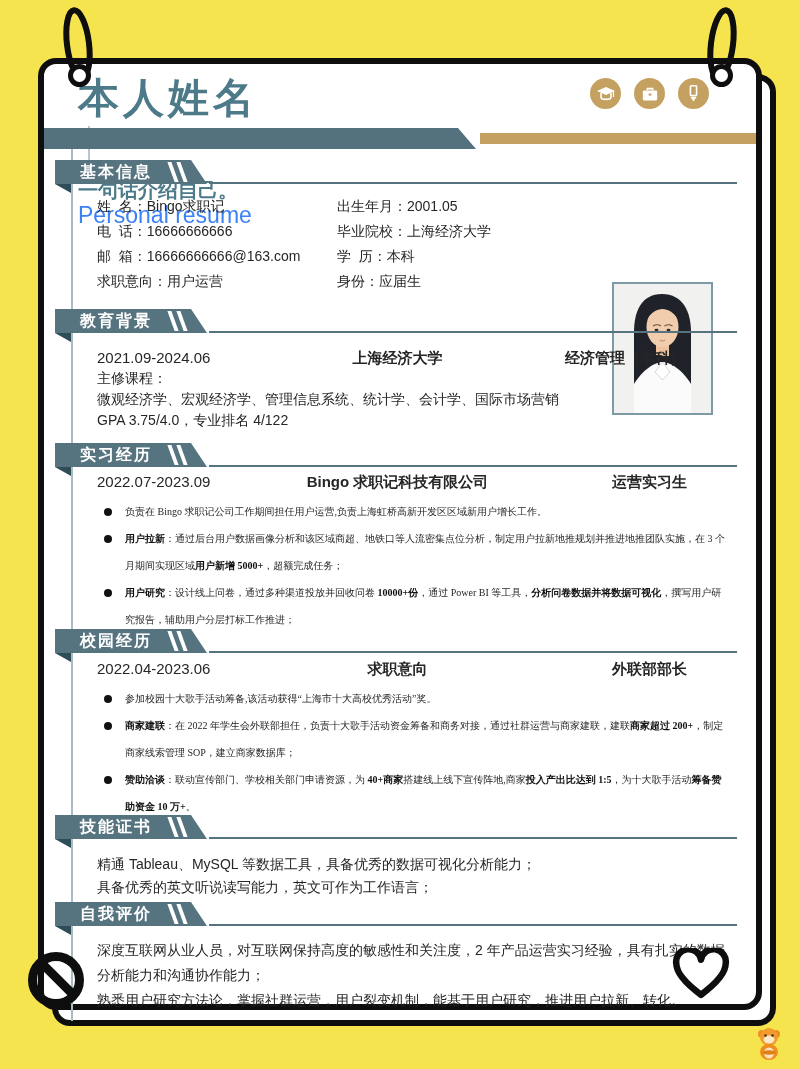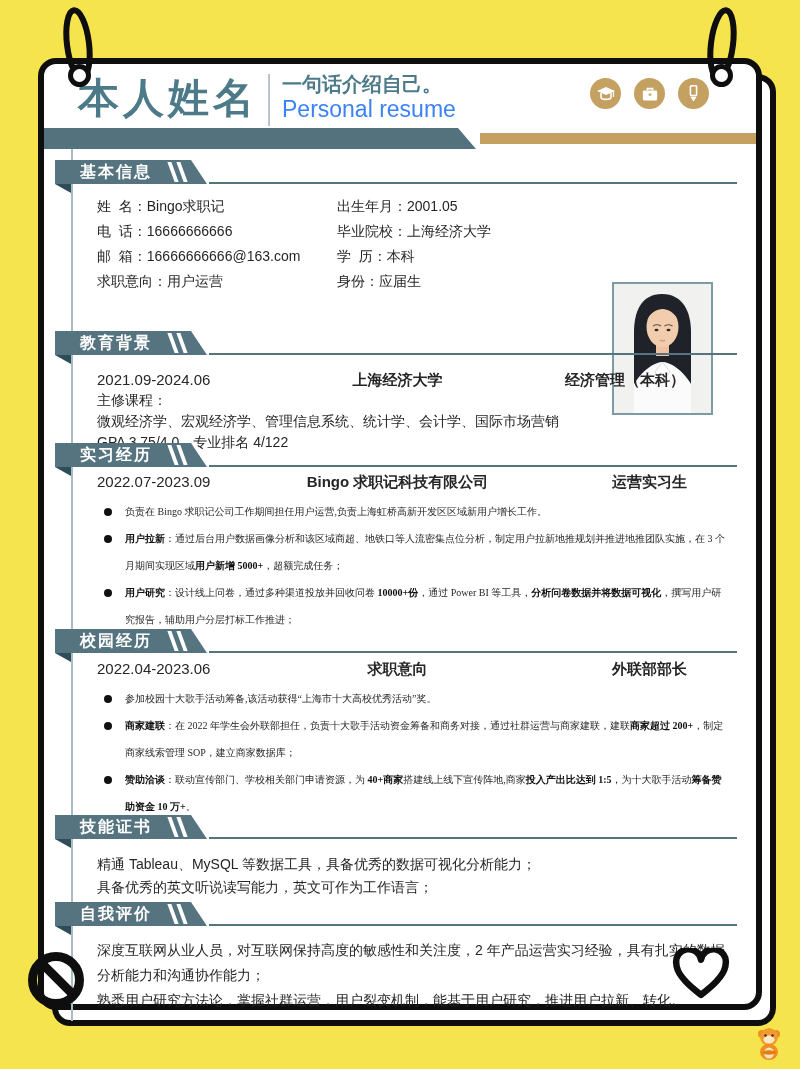--- a/index.html
+++ b/index.html
@@ -20,21 +20,21 @@
   }
   .card-inner{position:absolute;left:0;top:0;right:0;bottom:0;}
   
   .ring{position:absolute;z-index:6;}
   .ring svg{display:block;}
   .hole{
     position:absolute;width:13px;height:13px;border-radius:50%;
     background:#ffffff;border:5px solid #0e0e0e;z-index:7;
   }
   
-  .header{position:absolute;left:34px;top:8px;display:flex;align-items:flex-start;}
+  .header{position:absolute;left:34px;top:8px;display:flex;align-items:flex-start;flex-direction:column;}
   .name{
     font-size:41px;font-weight:bold;color:#4c7a89;letter-spacing:4px;line-height:52px;
   }
   .hdr-divider{width:2px;height:52px;background:#b9c6cb;margin:2px 12px 0 10px;}
   .taglines{padding-top:2px;}
   .tag-zh{font-size:20px;color:#4c7a89;font-weight:bold;line-height:20px;}
   .tag-en{font-size:23px;color:#3b82f6;line-height:30px;text-align:right;}
   .hdr-icons{position:absolute;left:546px;top:14px;display:flex;gap:13px;}
   .circle-icon{
     width:31px;height:31px;border-radius:50%;background:#c4a161;
@@ -212,21 +212,21 @@
             <path d="M50.5 42 q4 -2.5 8 0" stroke="#6b4f3a" stroke-width="1.1" fill="none"></path>
           <ellipse cx="42.5" cy="46" rx="2" ry="1.3" fill="#2a2a2a"></ellipse>
             <ellipse cx="54.5" cy="46" rx="2" ry="1.3" fill="#2a2a2a"></ellipse>
           <path d="M46 56 q2.5 2 5 0" stroke="#c98a72" stroke-width="1.2" fill="none"></path>
           <path d="M20 129 L20 100 C30 84 42 78 48.5 78 C55 78 67 84 77 100 L77 129 Z" fill="#fbfbfb"></path>
           <path d="M48.5 78 L41 88 L48.5 96 L56 88 Z" fill="#ffffff" stroke="#d8d8d8" stroke-width="1"></path>
         </svg>
       </div>
     </section>
 
-    <section class="sec" style="top:267px">
+    <section class="sec" style="top:245px">
       <div class="banner-row">
         <div class="banner"><span>教育背景</span>
           <span class="slash s1"></span>
           <span class="slash s2"></span>
         </div>
         <div class="fold"></div>
         <div class="sec-line"></div>
       </div>
       <div class="sec-body" style="margin-top:15px">
         <div class="meta edu-meta">

